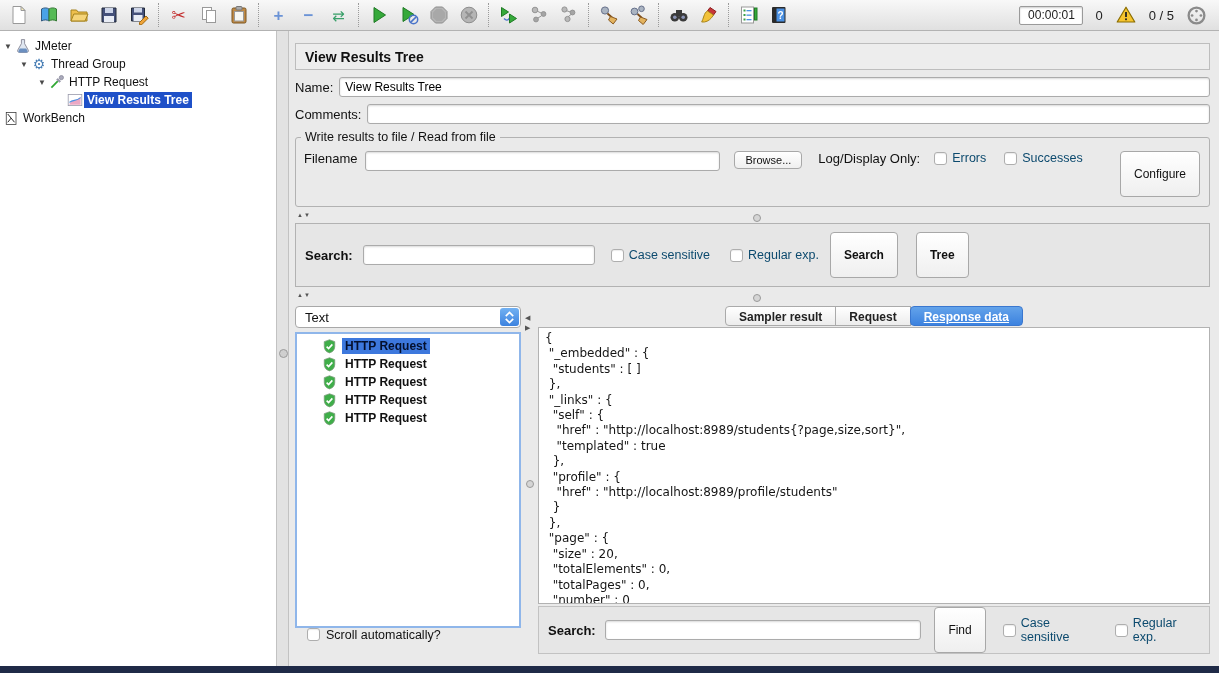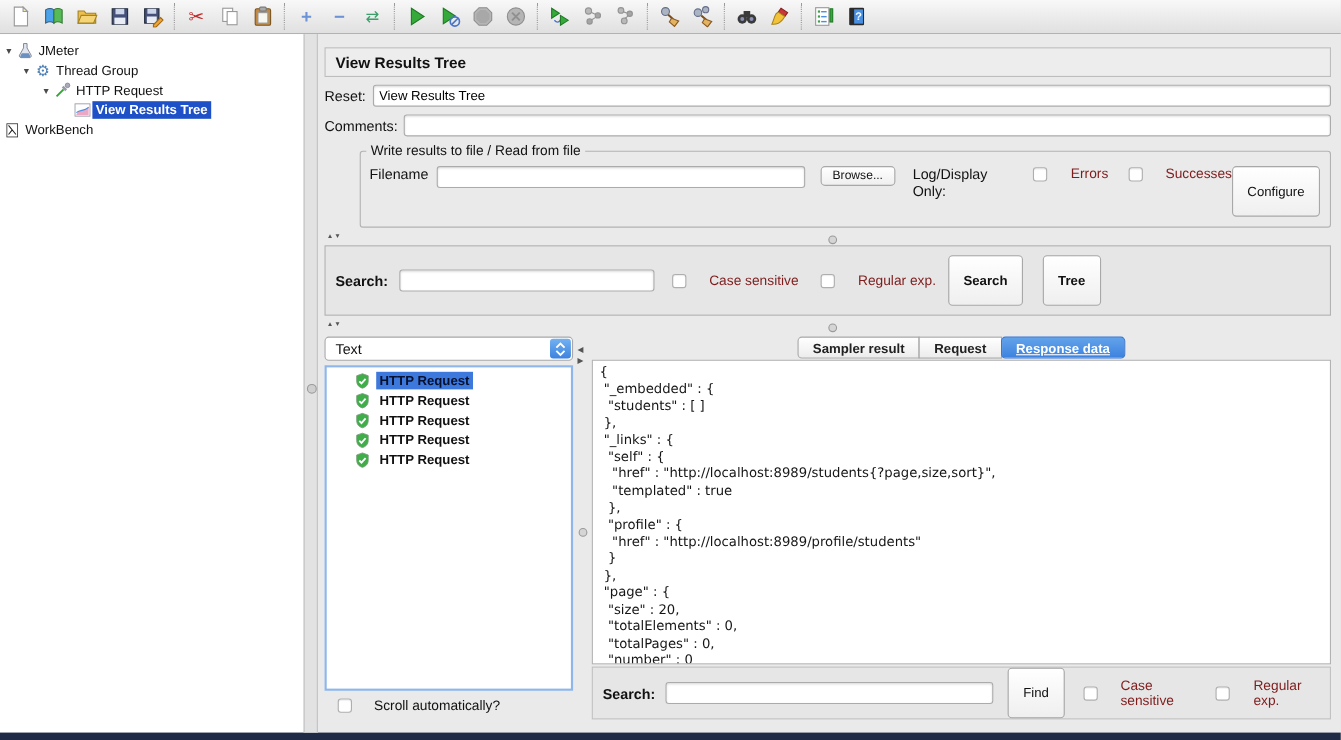--- a/index.html
+++ b/index.html
@@ -37,51 +37,51 @@
   
   .main-panel { flex:1; min-width:0; display:flex; flex-direction:column; background:#eaeaea; padding:12px 9px 4px 6px; }
   .title-box { flex:0 0 27px; border:1px solid #bdbdbd; background:#ededed; font-size:14px; font-weight:bold; color:#111;
                display:flex; align-items:center; padding:0 9px; }
   .row { display:flex; align-items:center; margin-top:7px; font-size:13px; color:#111; }
   .row label { margin-right:6px; white-space:nowrap; }
   input.text { height:20px; border:1px solid #ababab; border-radius:3px; background:#fff; padding:0 5px; font-size:12px;
                font-family:"Liberation Sans",sans-serif; box-shadow:inset 0 1px 2px rgba(0,0,0,.15); outline:none; }
   .grow { flex:1; }
 
-  .fgroup { margin-top:13px; border:1px solid #b2b2b2; border-radius:3px; position:relative; padding:13px 9px 9px 8px;margin-left:32px; }
+  .fgroup { margin-top:13px; border:1px solid #b2b2b2; border-radius:3px; position:relative; padding:13px 9px 9px 8px; }
   .fgroup-legend { position:absolute; top:-8px; left:5px; background:#eaeaea; padding:0 4px; font-size:12.5px; color:#111; }
   .fgroup-row { display:flex; align-items:flex-start; font-size:13px; color:#111; }
 
   .btn { border:1px solid #a8a8a8; border-radius:4px; background:linear-gradient(#ffffff,#efefef); padding:15px 13px;
          font-size:12px; font-family:"Liberation Sans",sans-serif; color:#111; box-shadow:0 1px 0 rgba(255,255,255,.7) inset; cursor:default; }
   .btn.small { font-size:11px; padding:2px 10px; }
 
   .chk { width:13px; height:13px; border:1px solid #aeaeae; border-radius:3px; background:#fff; display:inline-block;
          box-shadow:inset 0 1px 1px rgba(0,0,0,.08); flex:0 0 13px; }
-  .chk-wrap { display:flex; align-items:center; gap:21px; font-size:12.5px; color:#7f1d1d; }
+  .chk-wrap { display:flex; align-items:center; gap:5px; font-size:12.5px; color:#0c4a6e; }
 
   .h-div { height:12px; flex:0 0 12px; position:relative; margin-top:4px; }
   .h-div .arrows { position:absolute; left:2px; top:1px; font-size:6px; letter-spacing:1px; color:#555; }
   .h-div::after { content:""; position:absolute; left:50%; top:3px; width:6px; height:6px; border-radius:50%;
                   background:#d5d5d5; border:1px solid #9a9a9a; }
 
   .search-panel { border:1px solid #b2b2b2; background:#e6e6e6; display:flex; align-items:center; gap:10px; padding:8px 9px; font-size:13px; color:#111; }
 
   
   .bottom { flex:1; display:flex; min-height:0; margin-top:3px; padding-bottom:8px; }
   .left-col { width:226px; flex:0 0 226px; display:flex; flex-direction:column; min-height:0; }
   .combo { height:22px; flex:0 0 22px; border:1px solid #a8a8a8; border-radius:4px; background:#fff; position:relative;
            display:flex; align-items:center; padding-left:9px; font-size:13px; color:#111; }
   .combo-stepper { position:absolute; right:1px; top:1px; bottom:1px; width:19px; border-radius:3px;
                    background:linear-gradient(#72b1f2,#3c82df); display:flex; align-items:center; justify-content:center; }
   .listbox { flex:1; margin-top:4px; border:2px solid #8fb6ea; background:#fff; overflow:hidden; padding-top:3px; min-height:0; }
   .list-item { display:flex; align-items:center; height:18px; padding-left:25px; gap:5px; font-size:12px; font-weight:bold; color:#111; }
   .list-item .lbl { padding:1px 3px; }
   .list-item.selected .lbl { background:#3d78dd; color:#04102e; }
-  .scroll-row { flex:0 0 26px; display:flex; align-items:center; gap:20px; padding-left:12px; font-size:12.5px; color:#111; }
+  .scroll-row { flex:0 0 26px; display:flex; gap:6px; padding-left:12px; font-size:12.5px; color:#111; }
 
   .mini-div { width:17px; flex:0 0 17px; position:relative; }
   .mini-div .tri { position:absolute; left:4px; font-size:7px; color:#555; }
   .mini-div::after { content:""; position:absolute; left:5px; top:50%; width:6px; height:6px; border-radius:50%;
                      background:#d5d5d5; border:1px solid #9a9a9a; }
 
   .right-col { flex:1; min-width:0; display:flex; flex-direction:column; min-height:0; }
   .tabs { flex:0 0 21px; display:flex; justify-content:center; }
   .tab { border:1px solid #aaa; background:linear-gradient(#ffffff,#ececec); font-size:12px; font-weight:bold; color:#222;
          padding:2px 13px 0; height:20px; margin-left:-1px; cursor:default; }
@@ -260,20 +260,39 @@
         </svg>
       </button>
     <button class="tb-btn">
         <svg width="20" height="20" viewBox="0 0 20 20">
           <rect x="3" y="2" width="13.5" height="16" rx="1" fill="#2a2a2a"></rect>
           <rect x="7.5" y="3.5" width="8" height="13" fill="#4a90e2"></rect>
           <text x="11.5" y="13.5" font-size="10" font-weight="bold" fill="#fff" text-anchor="middle">?</text>
         </svg>
       </button>
 
+    <div class="toolbar-right">
+      <div class="timer-box">00:00:01</div>
+      <span class="stat-num">0</span>
+      <svg width="22" height="20" viewBox="0 0 20 20">
+          <path d="M10 2.2L18.8 17H1.2z" fill="#f7c52e" stroke="#8a6d00" stroke-width="1.2" stroke-linejoin="round"></path>
+          <rect x="9.1" y="7" width="1.8" height="5" fill="#222"></rect>
+          <rect x="9.1" y="13.4" width="1.8" height="1.8" fill="#222"></rect>
+        </svg>
+      <span class="stat-num">0 / 5</span>
+      <svg width="21" height="21" viewBox="0 0 20 20">
+          <circle cx="10" cy="10" r="7.5" fill="none" stroke="#8a8a8a" stroke-width="2.2"></circle>
+          <g fill="#8a8a8a">
+            <circle cx="10" cy="5.8" r="1.3"></circle>
+            <circle cx="10" cy="14.2" r="1.3"></circle>
+            <circle cx="5.8" cy="10" r="1.3"></circle>
+            <circle cx="14.2" cy="10" r="1.3"></circle>
+          </g>
+        </svg>
+    </div>
   </div>
 
   <div class="content">
 
     <div class="tree-panel">
       <div class="tree-row ind-0">
         <span class="twisty">▼</span>
         <span class="tree-icon">
             <svg width="16" height="16" viewBox="0 0 20 20">
               <path d="M8 2h4v5l4.5 8a2 2 0 0 1-1.8 3H5.3a2 2 0 0 1-1.8-3L8 7z" fill="#dfe6f0" stroke="#778"></path>
@@ -322,21 +341,21 @@
       </div>
     </div>
 
     <div class="v-divider"></div>
 
     <div class="main-panel">
 
       <div class="title-box">View Results Tree</div>
 
       <div class="row">
-        <label>Reset:</label>
+        <label>Name:</label>
         <input class="text grow" type="text" value="View Results Tree" style="">
       </div>
 
       <div class="row">
         <label>Comments:</label>
         <input class="text grow" type="text" value="" style="">
       </div>
 
       <div class="fgroup">
         <span class="fgroup-legend">Write results to file / Read from file</span>

